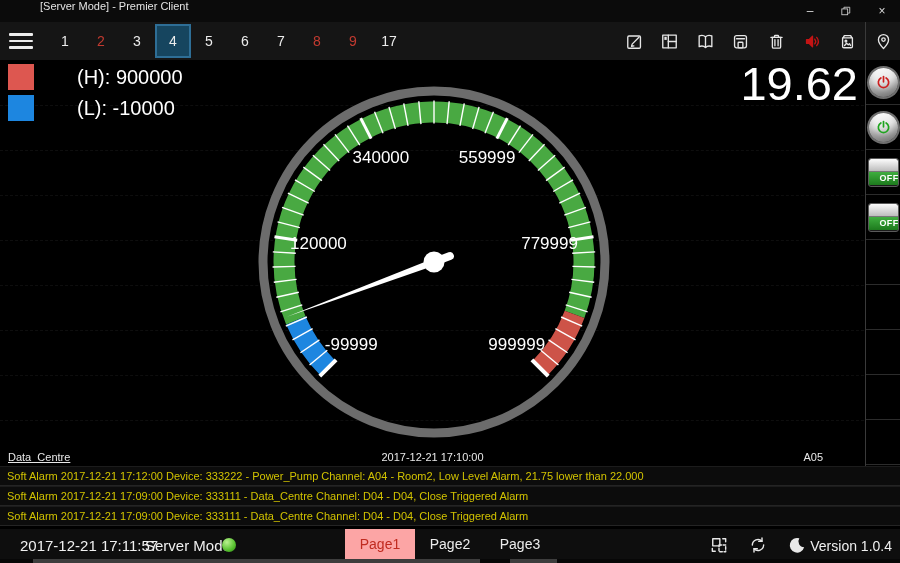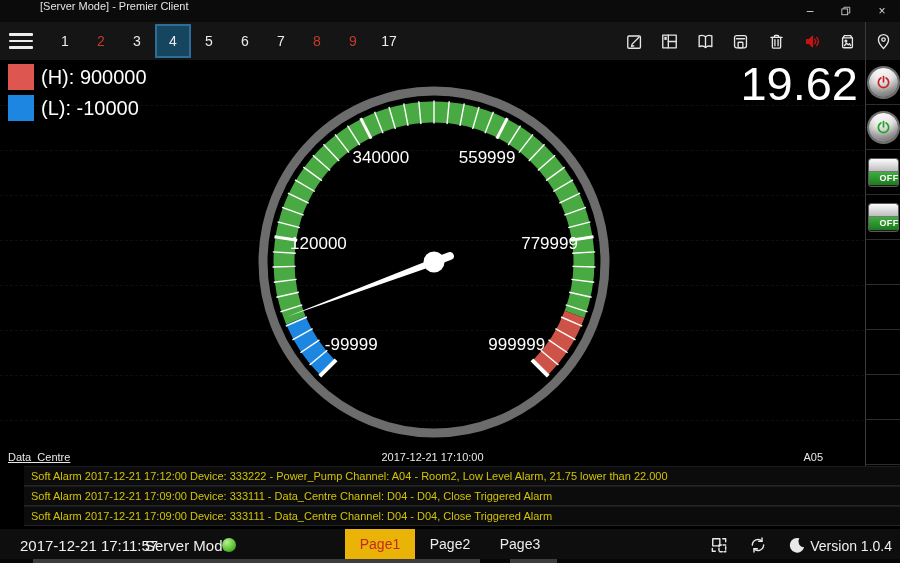--- a/index.html
+++ b/index.html
@@ -30,21 +30,21 @@
   #pin-slot{position:absolute;left:869px;top:0;width:28px;height:38px;display:flex;
             align-items:center;justify-content:center;color:#e6e6e6;}
   #pin-slot svg{width:19px;height:19px;}
 
   
   .main{position:absolute;top:60px;left:0;width:900px;height:406px;background:#000;}
   .gridline{position:absolute;left:0;width:864px;border-top:1px dashed rgba(255,255,255,0.055);}
   .legend{position:absolute;top:4px;left:8px;}
   .legend-row{display:flex;align-items:center;margin-bottom:5px;}
   .swatch{width:26px;height:26px;margin-right:7px;}
-  .legend-label{font-size:20px;color:#fff;}
+  .legend-label{font-size:20px;color:#fff;margin-left:36px;}
   .big-value{position:absolute;top:-4px;right:42px;font-size:47px;color:#fff;letter-spacing:0;}
   .gauge-footer{position:absolute;bottom:1px;left:0;width:865px;height:17px;font-size:11px;color:#e8e8e8;}
   .gauge-footer .gf-left{position:absolute;left:8px;bottom:2px;text-decoration:underline;}
   .gauge-footer .gf-center{position:absolute;left:0;right:0;text-align:center;bottom:2px;}
   .gauge-footer .gf-right{position:absolute;right:42px;bottom:2px;margin-top:46px;}
 
   
   .divider-v{position:absolute;left:865px;top:22px;width:1px;height:444px;background:#3a3a3a;}
   .sidebar{position:absolute;left:866px;top:0;width:34px;height:406px;}
   .sb-cell{height:44px;border-bottom:1px solid #2c2c2c;display:flex;align-items:center;justify-content:center;}
@@ -52,32 +52,32 @@
              background:linear-gradient(160deg,#ffffff 0%,#e6e6e6 45%,#9a9a9a 100%);
              box-shadow:0 0 0 2px #6f6f6f, inset 0 -7px 7px rgba(0,0,0,.28);
              display:flex;align-items:center;justify-content:center;}
   .power-btn svg{width:17px;height:17px;}
   .toggle{width:29px;height:27px;border:1px solid #5a5a5a;border-radius:3px;overflow:hidden;background:#1a1a1a;}
   .toggle .knob{height:12px;background:linear-gradient(#fcfcfc,#bdbdbd);border-bottom:1px solid #777;border-radius:2px 2px 0 0;}
   .toggle .state{height:13px;background:linear-gradient(#3fae3f,#1d7a1d);color:#fff;
                  font-size:9px;font-weight:bold;display:flex;align-items:center;justify-content:center;letter-spacing:.3px;padding-left:12px;}
 
   
-  .alarm-list{position:absolute;top:466px;left:0;right:0;height:63px;background:#000;padding-left:24px;}
+  .alarm-list{position:absolute;top:466px;left:0;right:0;height:63px;background:#000;}
   .alarm-row{height:20px;border-bottom:1px solid #242424;border-top:1px solid #1c1c1c;box-sizing:border-box;
              display:flex;align-items:center;padding-left:7px;font-size:11px;background:#0c0c0c;white-space:nowrap;}
 
   
   .statusbar{position:absolute;top:529px;left:0;right:0;height:34px;background:#0e0e0e;}
   .sb-time{position:absolute;left:20px;top:8px;font-size:15px;color:#f0f0f0;}
   .sb-mode{position:absolute;left:145px;top:8px;font-size:15px;color:#f0f0f0;}
   .sb-dot{position:absolute;left:222px;top:9px;width:14px;height:14px;border-radius:50%;}
   .sb-pages{position:absolute;left:345px;top:0;height:31px;display:flex;}
   .sb-page{width:70px;height:31px;line-height:31px;text-align:center;font-size:14px;color:#ececec;}
-  .sb-page.active{background:#eab308;color:#c02b20;}
+  .sb-page.active{background:#fca5a5;color:#c02b20;}
   .sb-icons{position:absolute;left:708px;top:5px;display:flex;gap:17px;color:#e8e8e8;}
   .sb-icons .sicon{width:22px;height:22px;display:flex;align-items:center;justify-content:center;}
   .sb-icons svg{width:20px;height:20px;}
   .sb-version{position:absolute;right:8px;top:9px;font-size:14px;color:#f0f0f0;}
 
   
   .scrollbar{position:absolute;left:0;right:0;bottom:0;height:4px;background:#070707;}
   .scrollbar .thumb{position:absolute;top:0;height:4px;background:#3d3d3d;}
 </style>
 </head>

